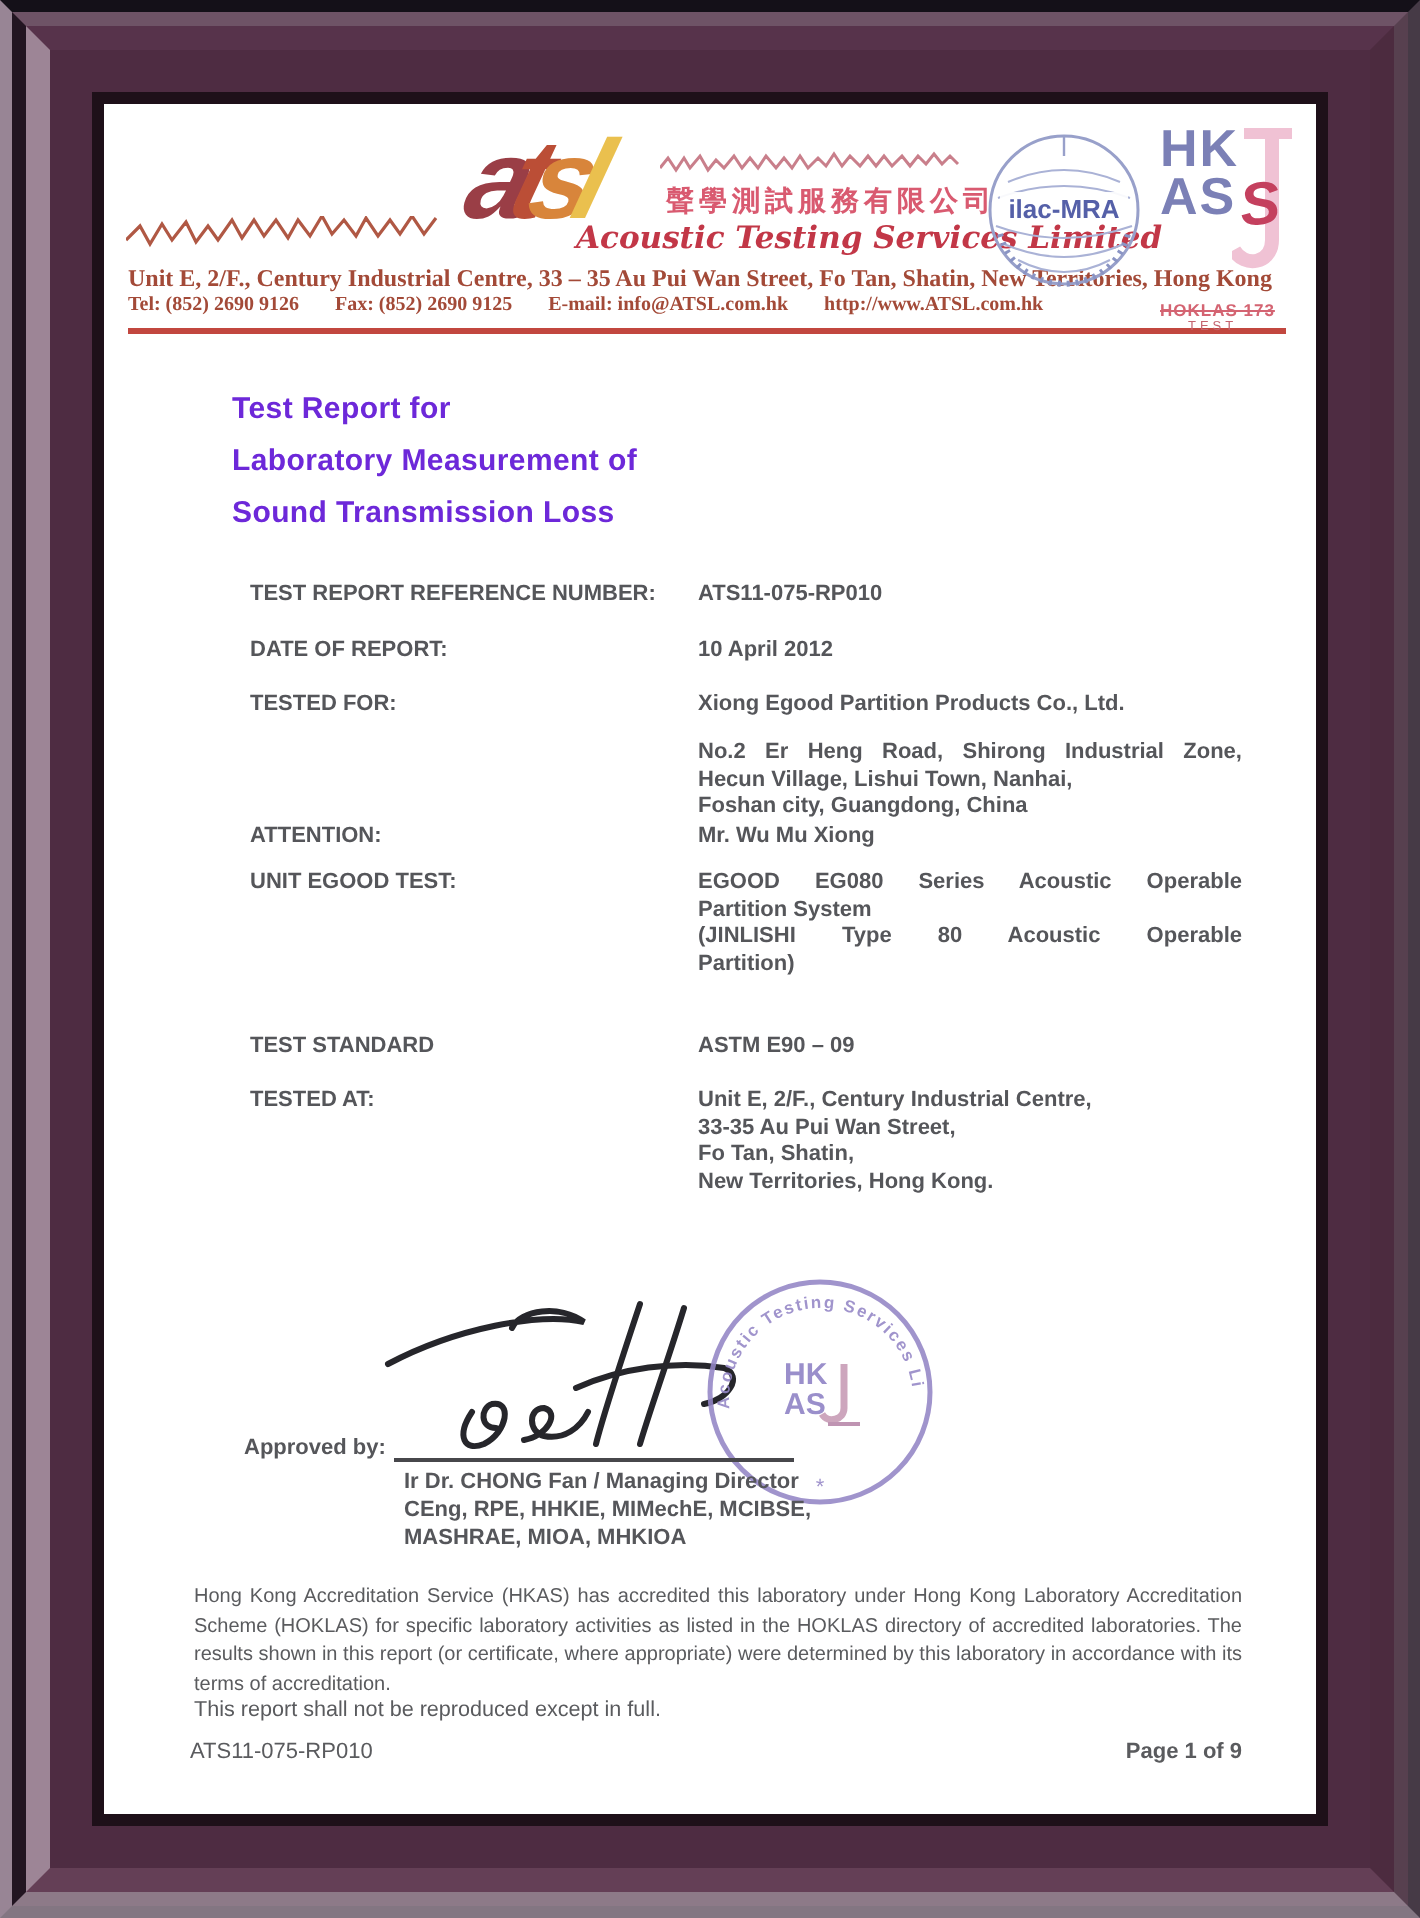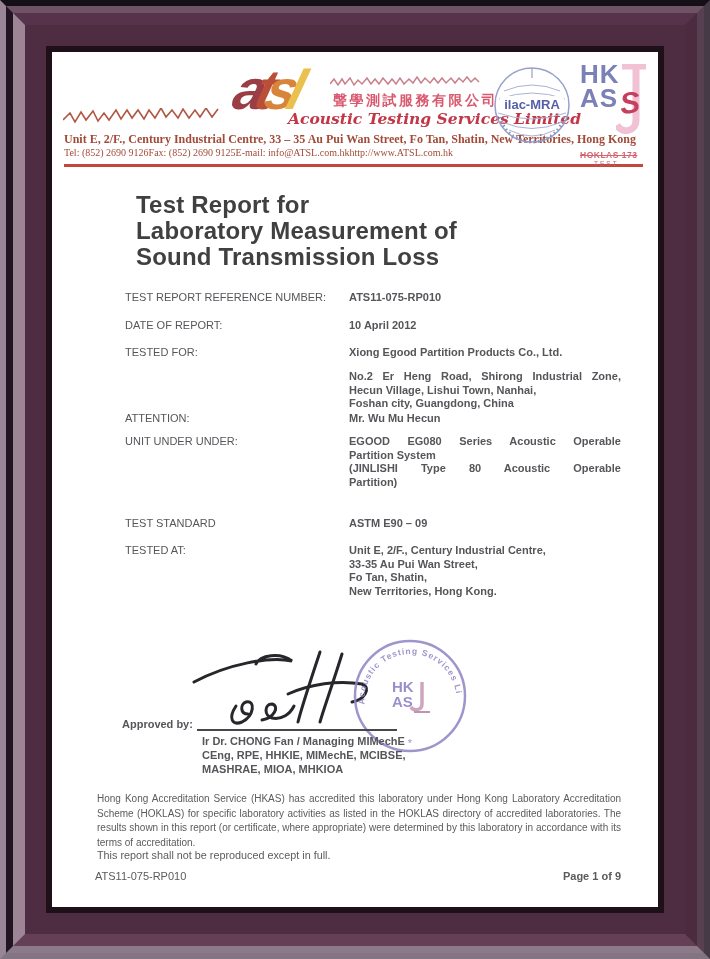--- a/index.html
+++ b/index.html
@@ -24,42 +24,42 @@
                letter-spacing:-9px; }
   .atsl-logo span { display:inline-block; }
   .l-a { color:#9a3e46; } .l-t { color:#bb4e36; } .l-s { color:#d8853b; } .l-l { color:#eac04e; }
   .cn-name { position:absolute; left:281px; top:40px; font-size:14px; font-weight:bold;
              letter-spacing:2.5px; color:#d95a70; white-space:nowrap;text-align:right; }
   .en-name { position:absolute; left:236px; top:57px; font-family:"DejaVu Serif", serif;
              font-style:italic; font-weight:bold; font-size:15.5px; color:#c23747; white-space:nowrap; }
   .hdr-addr { position:absolute; left:12px; top:80px; font-family:"Liberation Serif", serif;
               font-weight:bold; font-size:12px; color:#a34a38; white-space:nowrap; }
   .hdr-contact { position:absolute; left:12px; top:95px; font-family:"Liberation Serif", serif;
-                 font-weight:normal; font-size:10px; color:#a34a38; display:flex; gap:0; white-space:nowrap; }
+                 font-weight:bold; font-size:10px; color:#a34a38; display:flex; gap:18px; white-space:nowrap; }
   .red-rule { position:absolute; left:12px; top:112px; width:579px; height:3px; background:#c2473f; }
 
   .ilac { position:absolute; left:440px; top:13px; }
   .hkas { position:absolute; left:528px; top:10px; width:72px; text-align:left; }
   .hkas-letters { position:relative; width:62px; height:52px; }
   .hkas-hk, .hkas-as { display:block; font-weight:900; font-size:26px; line-height:24px;
                        color:#7b80b6; letter-spacing:1px; }
   .hkas-swoosh { position:absolute; right:-8px; top:2px; }
   .hkas-s { position:absolute; right:2px; bottom:-6px; font-style:italic; font-weight:bold;
             font-size:30px; color:#c4405e; transform:rotate(-6deg); }
   .hkas-hoklas { margin-top:36px; font-size:8.5px; font-weight:bold; color:#d46472;
                  letter-spacing:0.5px; text-decoration:line-through; white-space:nowrap; }
   .hkas-test { font-size:6.5px; color:#c46470; letter-spacing:2px; margin-left:14px; }
 
   
-  .title { position:absolute; left:84px; top:140px; font-size:24px; font-weight:bold;
-           color:#404040; line-height:26px; letter-spacing:0.2px; }
+  .title { position:absolute; left:64px; top:140px; font-size:15px; font-weight:bold;
+           color:#6d28d9; line-height:26px; letter-spacing:0.2px; }
 
   
   .row { position:absolute; left:73px; width:500px; color:#55565a; }
-  .flabel { position:absolute; left:0; top:0; width:220px; font-size:11px; font-weight:normal; }
+  .flabel { position:absolute; left:0; top:0; width:220px; font-size:11px; font-weight:bold; }
   .fvalue { position:absolute; left:224px; top:0; width:272px; font-size:11px; font-weight:bold; }
   .fvalue .line { line-height:13.5px; }
   .fvalue .just { text-align:justify; text-align-last:justify; }
 
   
   .approved-by { position:absolute; left:70px; top:666px; font-size:11px; font-weight:bold; color:#55565a; }
   .sig-svg { position:absolute; left:138px; top:594px; }
   .stamp-svg { position:absolute; left:296px; top:582px; opacity:0.88; }
   .sig-line { position:absolute; left:145px; top:677px; width:200px; height:2px; background:#47474b; }
   .sig-name { position:absolute; left:150px; top:682px; font-size:11px; font-weight:bold;
@@ -161,25 +161,25 @@
         <div class="flabel"></div>
         <div class="fvalue">
           <div class="line just">No.2 Er Heng Road, Shirong Industrial Zone,</div>
           <div class="line">Hecun Village, Lishui Town, Nanhai,</div>
           <div class="line">Foshan city, Guangdong, China</div>
         </div>
       </div>
       <div class="row" style="top:360px">
         <div class="flabel">ATTENTION:</div>
         <div class="fvalue">
-                    <div class="line">Mr. Wu Mu Hecun</div>
+                    <div class="line">Mr. Wu Mu Xiong</div>
                   </div>
       </div>
       <div class="row" style="top:383px">
-        <div class="flabel">UNIT UNDER UNDER:</div>
+        <div class="flabel">UNIT EGOOD TEST:</div>
         <div class="fvalue">
           <div class="line just">EGOOD EG080 Series Acoustic Operable</div>
           <div class="line">Partition System</div>
           <div class="line just">(JINLISHI Type 80 Acoustic Operable</div>
           <div class="line">Partition)</div>
         </div>
       </div>
       <div class="row" style="top:465px">
         <div class="flabel">TEST STANDARD</div>
         <div class="fvalue">
@@ -218,21 +218,21 @@
         <text x="62" y="113" text-anchor="middle" font-size="11" fill="#9486c6">*</text>
         <text x="44" y="58" font-size="15" font-weight="bold" fill="#8d80c4" font-family="Liberation Sans, sans-serif">HK</text>
         <text x="44" y="73" font-size="15" font-weight="bold" fill="#8d80c4" font-family="Liberation Sans, sans-serif">AS</text>
         <path d="M74,48 v22 c0,6 -8,8 -11,3" fill="none" stroke="#c79ab4" stroke-width="3.5"></path>
         <path d="M66,78 h16" stroke="#b786a8" stroke-width="2"></path>
       </svg>
 
       <div class="approved-by">Approved by:</div>
       <div class="sig-line"></div>
       <div class="sig-name">
-        <div>Ir Dr. CHONG Fan / Managing MIMechE</div>
+        <div>Ir Dr. CHONG Fan / Managing Director</div>
         <div>CEng, RPE, HHKIE, MIMechE, MCIBSE,</div>
         <div>MASHRAE, MIOA, MHKIOA</div>
       </div>
 
       <div class="accred">Hong Kong Accreditation Service (HKAS) has accredited this laboratory under Hong Kong Laboratory Accreditation Scheme (HOKLAS) for specific laboratory activities as listed in the HOKLAS directory of accredited laboratories. The results shown in this report (or certificate, where appropriate) were determined by this laboratory in accordance with its terms of accreditation.</div>
       <div class="repro">This report shall not be reproduced except in full.</div>
       <div class="bottom-row">
         <span>ATS11-075-RP010</span>
         <span class="pg">Page 1 of 9</span>
       </div>

